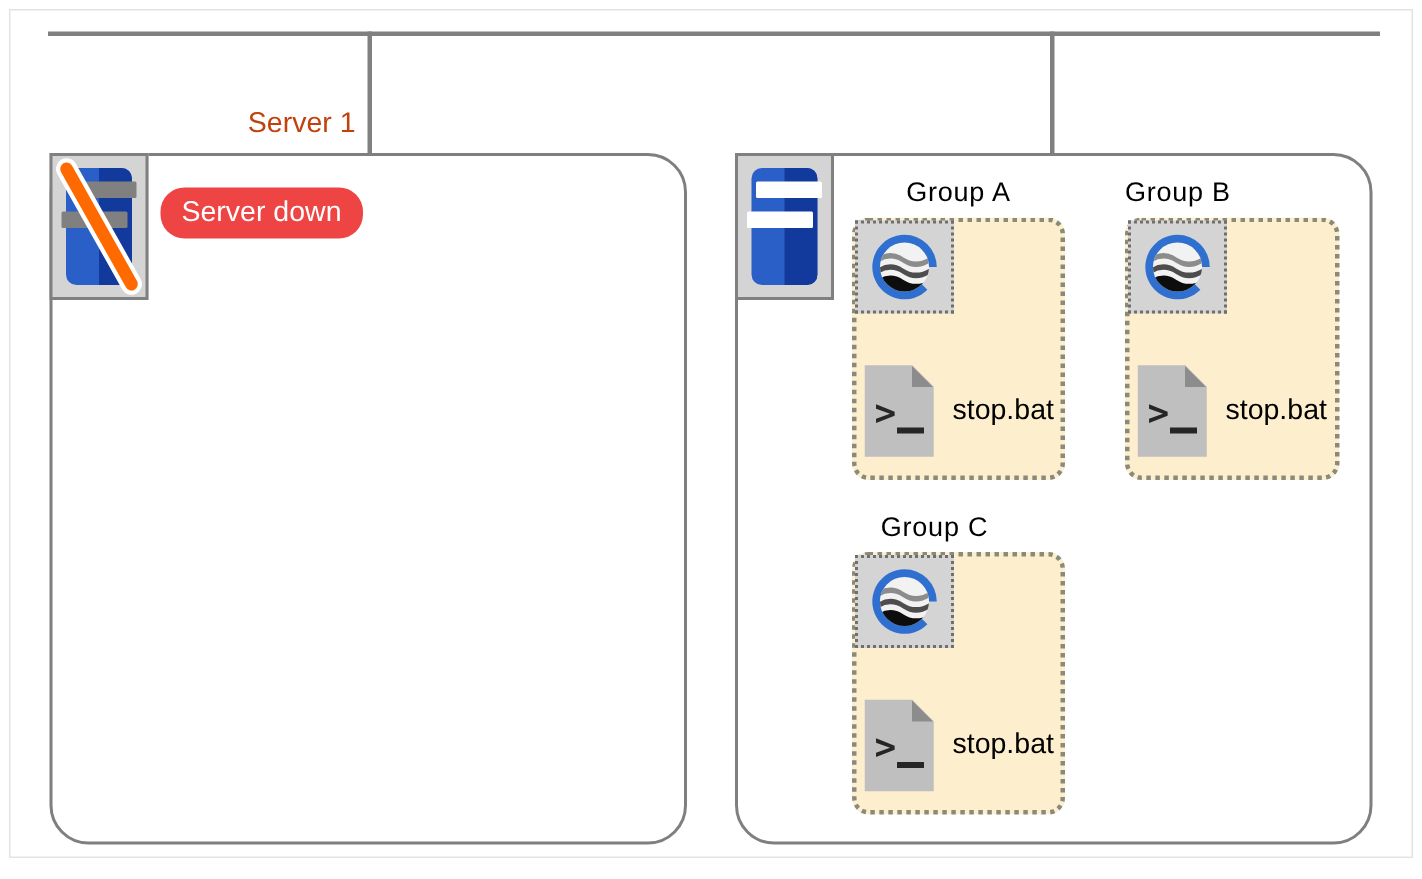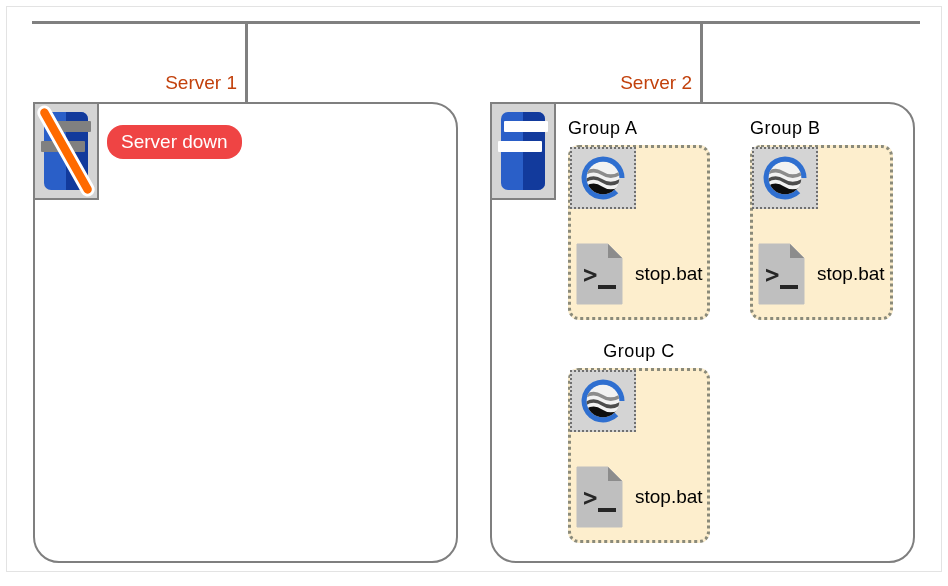--- a/index.html
+++ b/index.html
@@ -188,31 +188,30 @@
     <div class="slash-wrap">
       <svg viewBox="0 0 66 98" preserveAspectRatio="none">
         <line x1="10" y1="9" x2="56" y2="89" stroke="#ffffff" stroke-width="15" stroke-linecap="round"></line>
         <line x1="10" y1="9" x2="56" y2="89" stroke="#ff6a00" stroke-width="9" stroke-linecap="round"></line>
       </svg>
     </div>
   </div>
 
   <div class="status-badge" style="left:107px; top:125px;">Server down</div>
 
-  <div class="server-label" style="left:540px; top:72px; width:152px;">Server 2</div>
 
   <div class="server-box" style="left:490px; top:102px; width:425px; height:461px;"></div>
 
   <div class="machine-icon up" style="left:490px; top:102px;">
     <div class="body"></div>
     <div class="bar b1"></div>
     <div class="bar b2"></div>
   </div>
 
-  <div class="group-label" style="left:568px; top:118px; width:142px; text-align:left;">Group A</div>
+  <div class="group-label" style="left:568px; top:118px; width:142px; text-align:center;">Group A</div>
   <div class="group-box" style="left:568px; top:145px; width:142px; height:175px;"></div>
   <div class="app-icon" style="left:570px; top:147px;">
     <svg viewBox="0 0 66 62">
       <defs>
         <clipPath id="sphA">
             <circle cx="33" cy="31" r="17.5"></circle>
           </clipPath>
       </defs>
       <path d="M33 8 a23 23 0 1 0 16.3 39.3 L45 43 a17 17 0 1 1 0-24 L33 31 L56 31 A23 23 0 0 0 33 8 Z" fill="#2f6fd0"></path>
       <circle cx="33" cy="31" r="17.5" fill="#f2f2f2"></circle>
@@ -258,21 +257,21 @@
       <svg viewBox="0 0 47 62">
         <path d="M1 1 h31 l14 14 v46 h-45 Z" fill="#bfbfbf" stroke="#bfbfbf" stroke-width="1"></path>
         <path d="M32 1 l14 14 h-14 Z" fill="#8c8c8c"></path>
         <text x="7" y="40" font-family="DejaVu Sans Mono, monospace" font-size="24" font-weight="bold" fill="#262626">&gt;</text>
         <rect x="22" y="42" width="18" height="4" fill="#262626"></rect>
       </svg>
     </span>
     <span class="file-name">stop.bat</span>
   </div>
 
-  <div class="group-label" style="left:568px; top:341px; width:142px; text-align:center;">Group C</div>
+  <div class="group-label" style="left:552px; top:341px; width:142px; text-align:center;">Group C</div>
   <div class="group-box" style="left:568px; top:368px; width:142px; height:175px;"></div>
   <div class="app-icon" style="left:570px; top:370px;">
     <svg viewBox="0 0 66 62">
       <defs>
         <clipPath id="sphC">
             <circle cx="33" cy="31" r="17.5"></circle>
           </clipPath>
       </defs>
       <path d="M33 8 a23 23 0 1 0 16.3 39.3 L45 43 a17 17 0 1 1 0-24 L33 31 L56 31 A23 23 0 0 0 33 8 Z" fill="#2f6fd0"></path>
       <circle cx="33" cy="31" r="17.5" fill="#f2f2f2"></circle>

